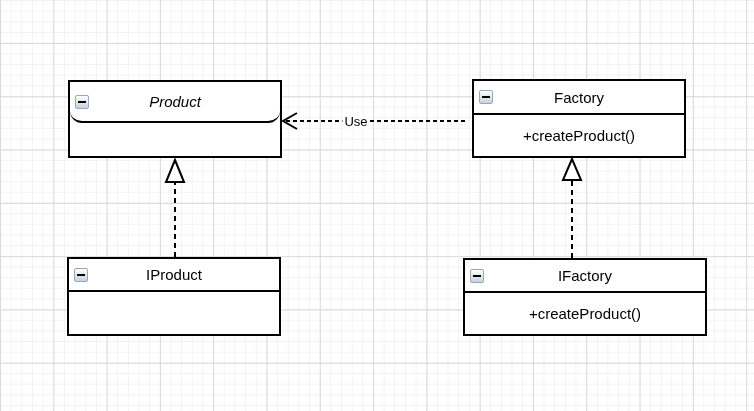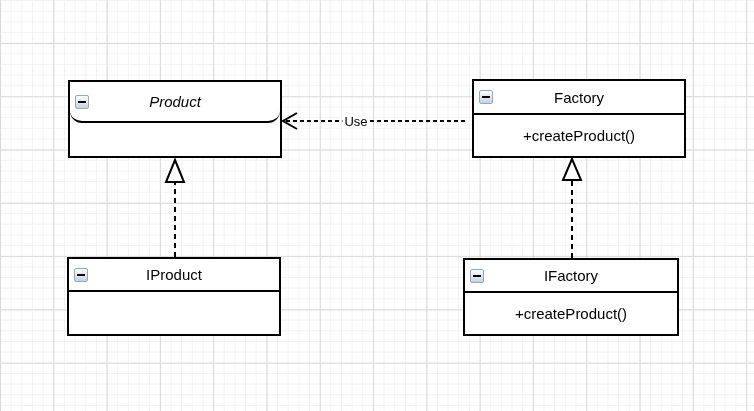--- a/index.html
+++ b/index.html
@@ -133,21 +133,21 @@
   </div>
 
   <div class="uml-class" style="left:67px; top:257px; width:214px; height:79px;">
     <div class="uml-title" style="height:31px;">
       <span class="collapse"></span>
       <span>IProduct</span>
     </div>
     <div class="uml-body"></div>
   </div>
 
-  <div class="uml-class" style="left:463px; top:258px; width:216px; height:78px;">
+  <div class="uml-class" style="left:463px; top:258px; width:244px; height:78px;">
     <div class="uml-title" style="height:31px;">
       <span class="collapse"></span>
       <span>IFactory</span>
     </div>
     <div class="uml-body">+createProduct()</div>
   </div>
 
 </div>
 
 </body></html>

